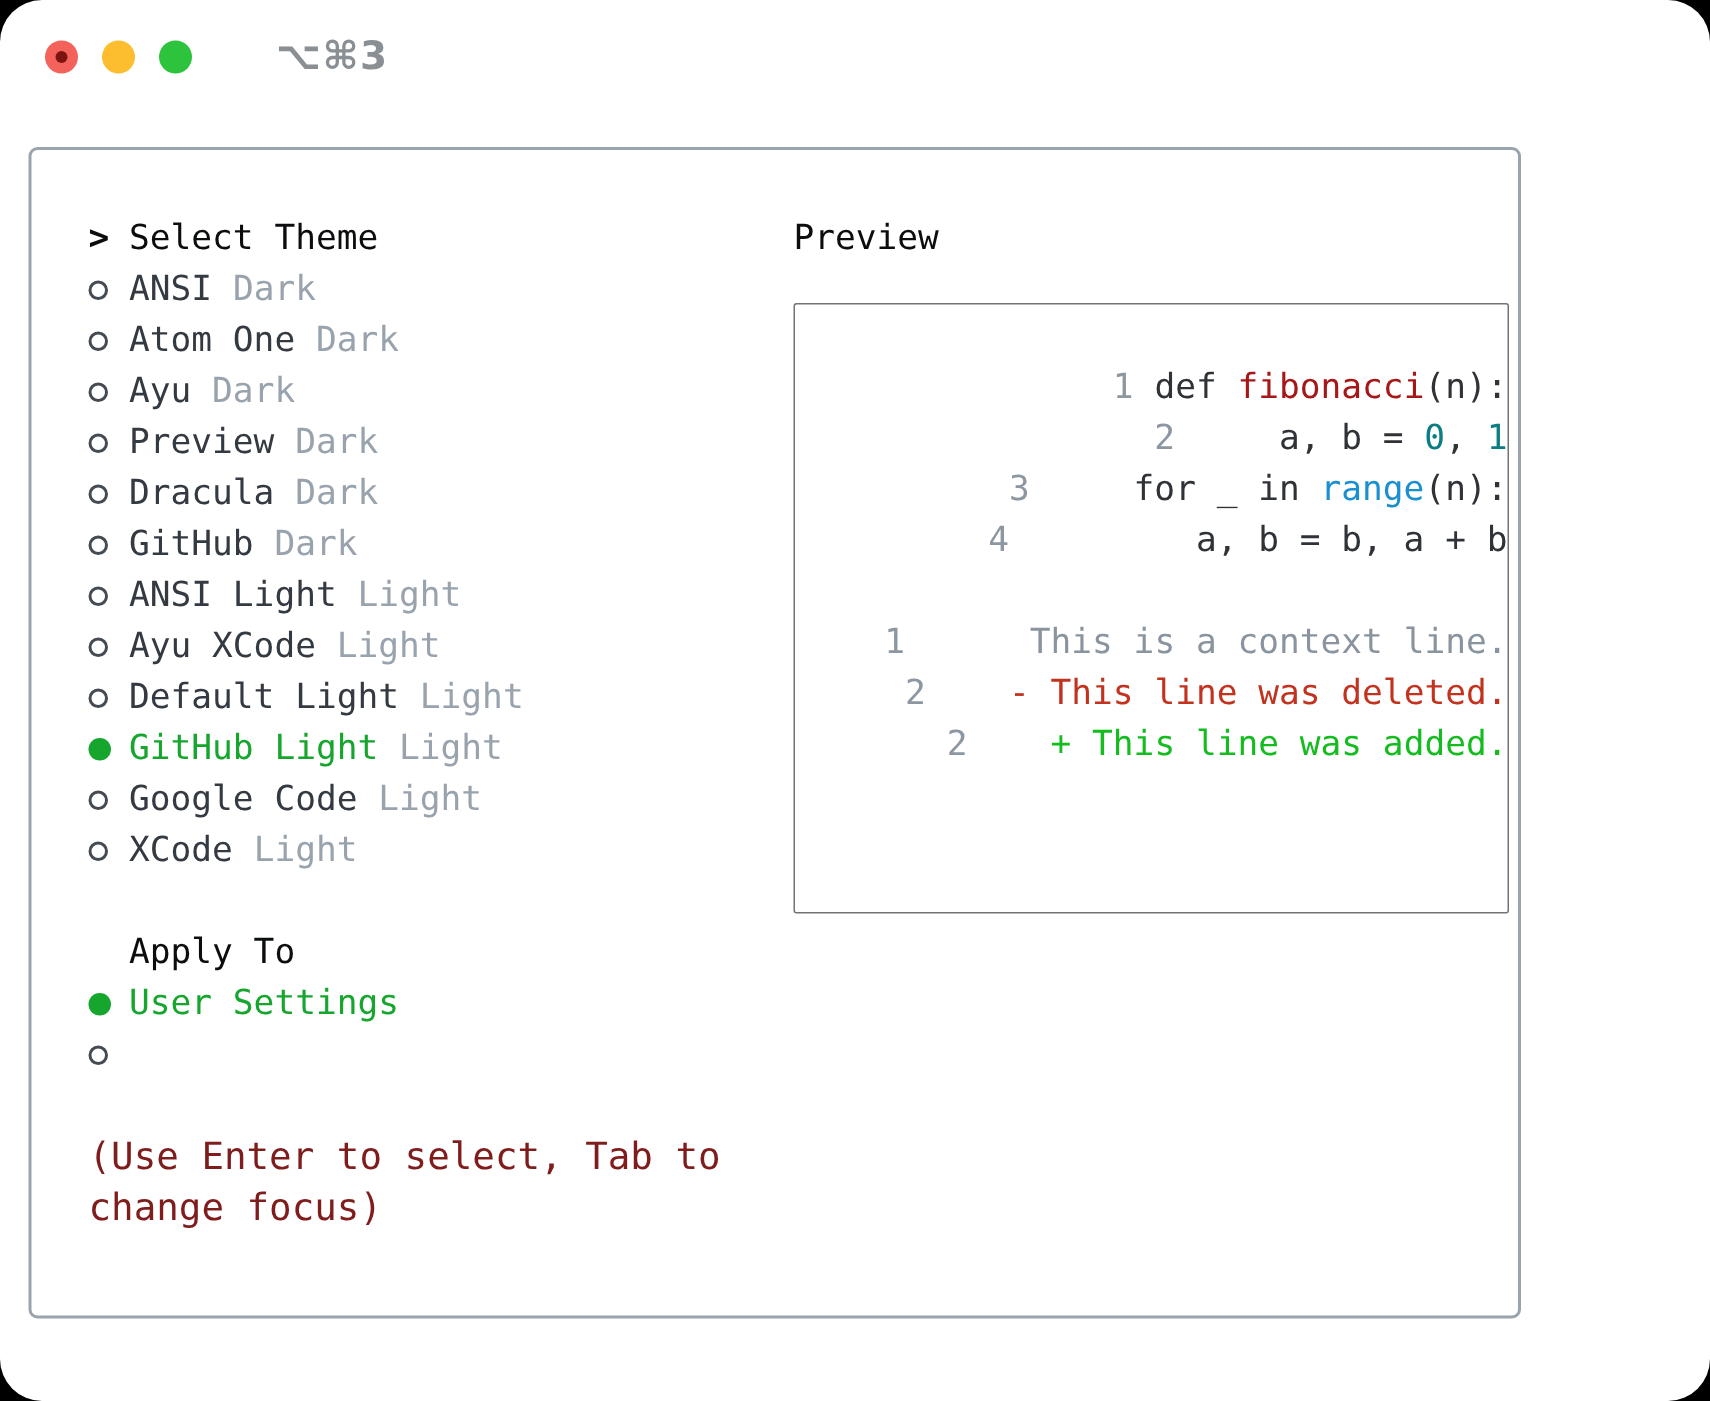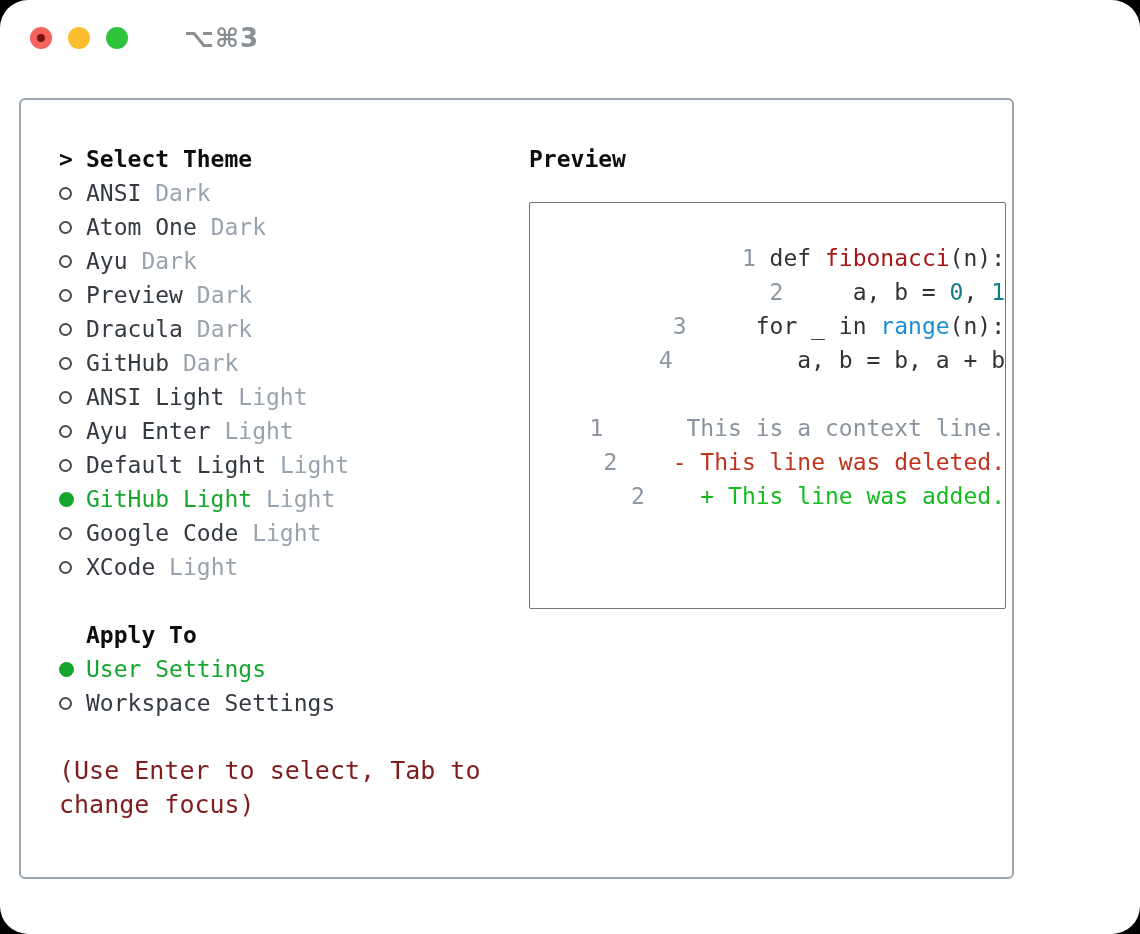--- a/index.html
+++ b/index.html
@@ -29,21 +29,21 @@
   
   .panel {
     position:absolute; left:19px; top:98px; width:995px; height:781px;
     border:2px solid #9aa4ae; border-radius:6px; background:#fff;
   }
 
   .left-col { position:absolute; left:38px; top:42px; }
   .row { height:34px; display:flex; align-items:center; font-size:23px; }
   .icon-col { width:27px; display:flex; align-items:center; }
   .prompt { color:#0b0d0f; font-weight:bold; font-size:23px; }
-  .hdr { color:#0b0d0f; font-weight:bold; }
+  .hdr { color:#0b0d0f; font-weight:normal; }
   .radio-ring {
     width:13px; height:13px; border-radius:50%;
     border:2px solid #454b52; background:transparent;
   }
   .radio-dot { width:15px; height:15px; border-radius:50%; background:var(--green); }
   .opt-name { color:#343a41; white-space:pre; }
   .opt-name.selected { color:var(--green); }
   .opt-variant { color:#99a3ad; white-space:pre; }
   .apply-header { margin-top:34px; }
   .hint { margin-top:34px; color:#7f1d1d; font-size:25px; line-height:34px; }
@@ -137,21 +137,21 @@
             <span class="icon-col">
               <span class="radio-ring"></span>
             </span>
             <span class="opt-name">ANSI Light </span>
             <span class="opt-variant">Light</span>
           </div>
           <div class="row">
             <span class="icon-col">
               <span class="radio-ring"></span>
             </span>
-            <span class="opt-name">Ayu Enter </span>
+            <span class="opt-name">Ayu XCode </span>
             <span class="opt-variant">Light</span>
           </div>
           <div class="row">
             <span class="icon-col">
               <span class="radio-ring"></span>
             </span>
             <span class="opt-name">Default Light </span>
             <span class="opt-variant">Light</span>
           </div>
           <div class="row">
@@ -186,21 +186,20 @@
           <div class="row">
             <span class="icon-col">
               <span class="radio-dot"></span>
             </span>
             <span class="opt-name selected">User Settings</span>
           </div>
           <div class="row">
             <span class="icon-col">
               <span class="radio-ring"></span>
             </span>
-            <span class="opt-name">Workspace Settings</span>
           </div>
         </div>
 
       <div class="hint" id="hint">
           <div>(Use Enter to select, Tab to</div>
           <div>change focus)</div>
         </div>
     </div>
 
     <div class="preview-col">

